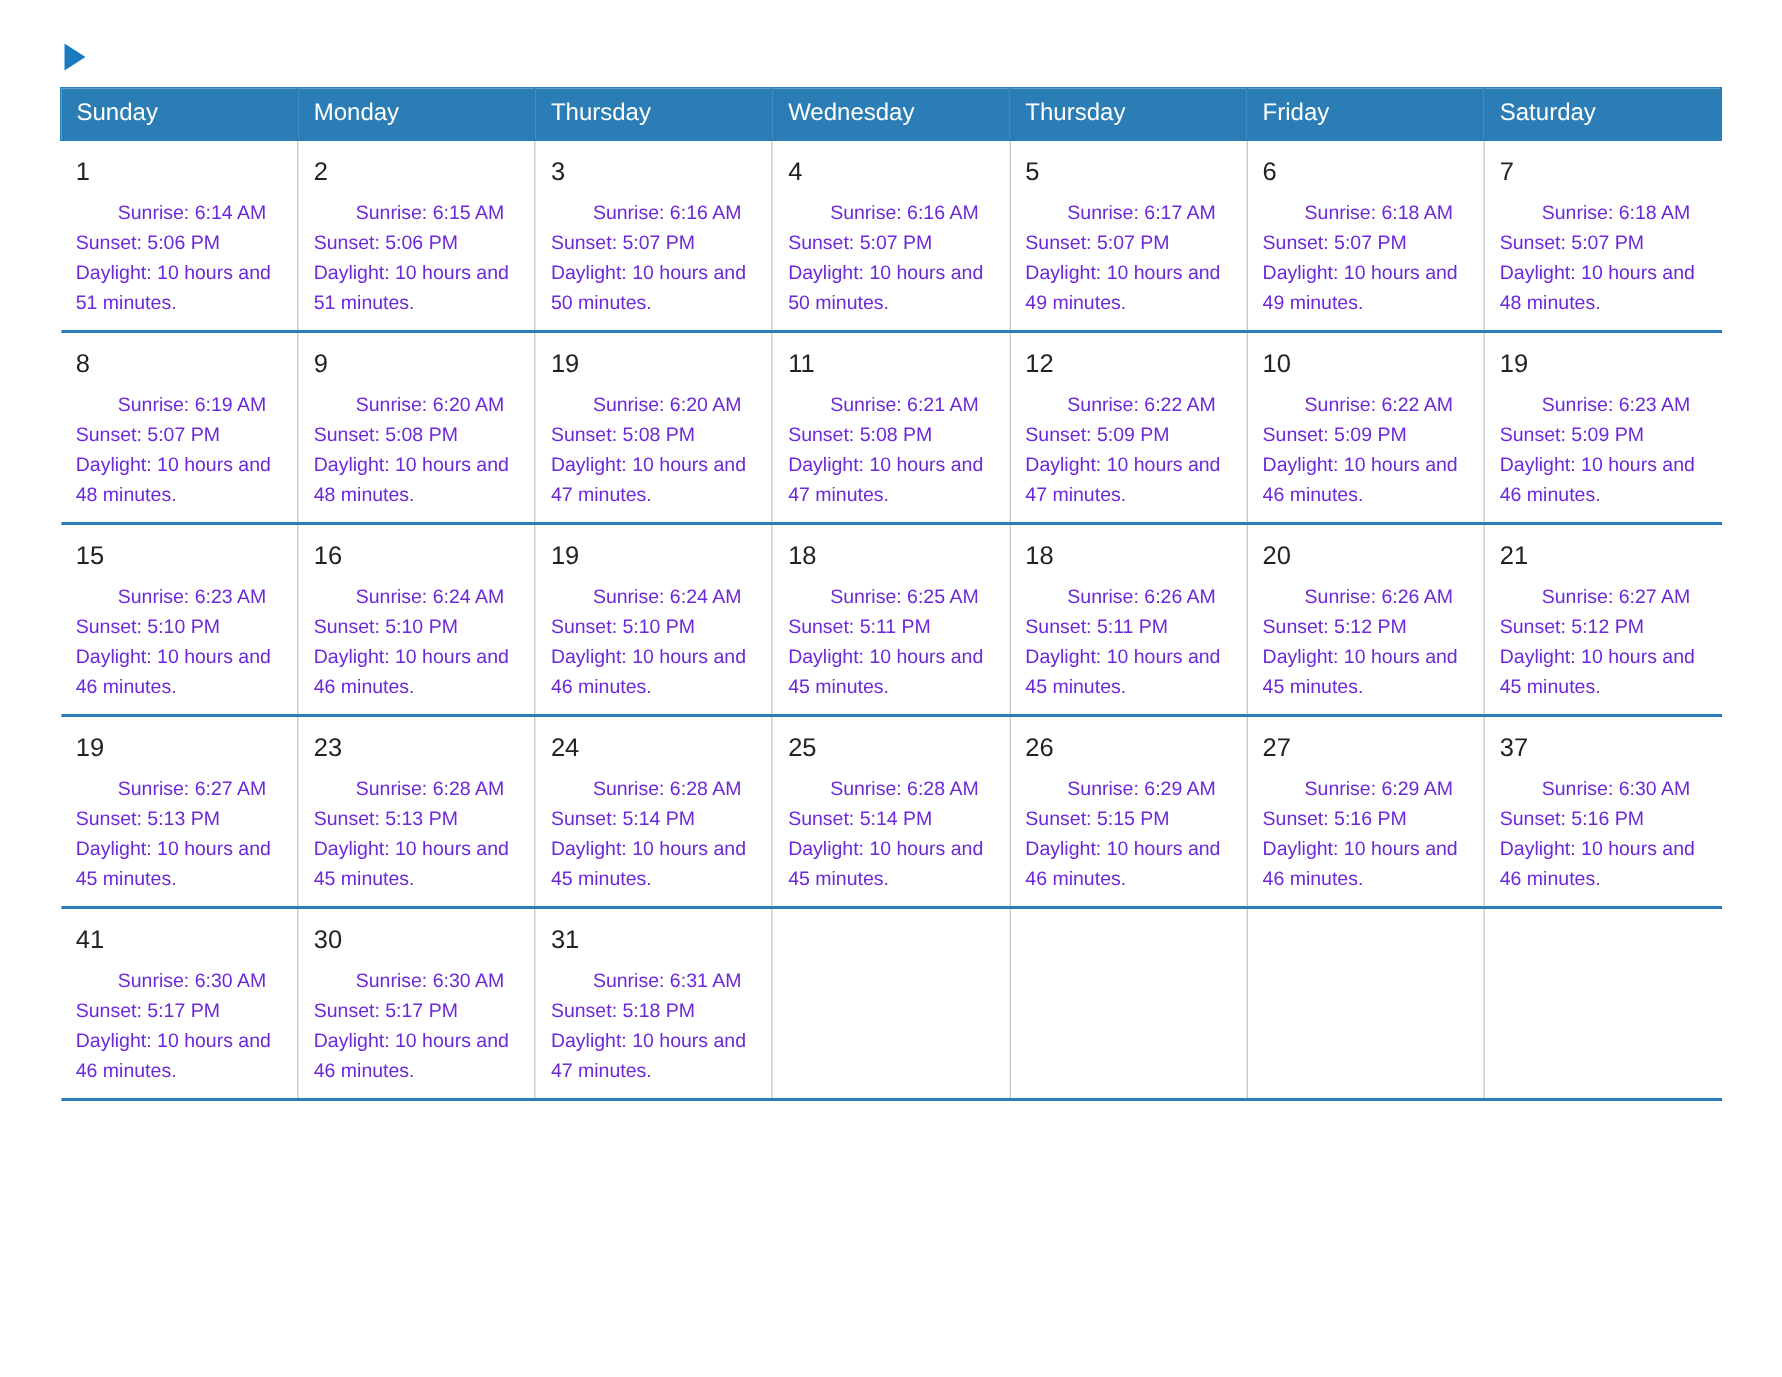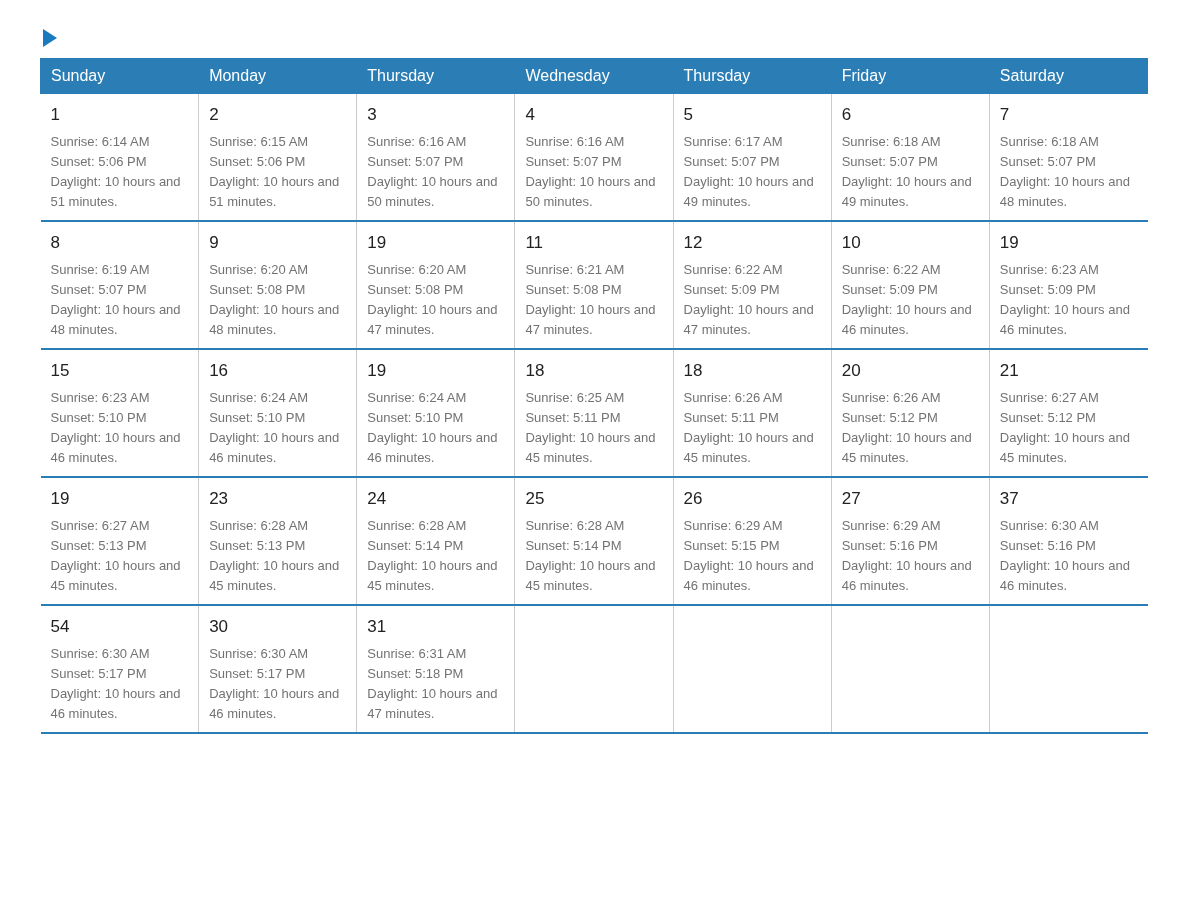--- a/index.html
+++ b/index.html
@@ -64,22 +64,23 @@
     }
     .calendar tbody td .day-num {
       font-size: 17px;
       font-weight: normal;
       color: #222;
       display: block;
       margin-bottom: 4px;
     }
     .calendar tbody td .day-info {
       font-size: 13px;
-      color: #737373;
+      color: #6d28d9;
       line-height: 1.55;
+      margin-left: 28px;
     }
     .calendar tbody td.empty {
       background: #fff;
     }
     .logo-row {
       display: flex;
       align-items: center;
     }
     .logo-text {
       display: flex;
@@ -257,21 +258,21 @@
         <span class="day-num">27</span>
         <span class="day-info">Sunrise: 6:29 AM<br>Sunset: 5:16 PM<br>Daylight: 10 hours and 46 minutes.</span>
       </td>
         <td>
         <span class="day-num">37</span>
         <span class="day-info">Sunrise: 6:30 AM<br>Sunset: 5:16 PM<br>Daylight: 10 hours and 46 minutes.</span>
       </td>
       </tr>
       <tr>
         <td>
-        <span class="day-num">54</span>
+        <span class="day-num">41</span>
         <span class="day-info">Sunrise: 6:30 AM<br>Sunset: 5:17 PM<br>Daylight: 10 hours and 46 minutes.</span>
       </td>
         <td>
         <span class="day-num">30</span>
         <span class="day-info">Sunrise: 6:30 AM<br>Sunset: 5:17 PM<br>Daylight: 10 hours and 46 minutes.</span>
       </td>
         <td>
         <span class="day-num">31</span>
         <span class="day-info">Sunrise: 6:31 AM<br>Sunset: 5:18 PM<br>Daylight: 10 hours and 47 minutes.</span>
       </td>

